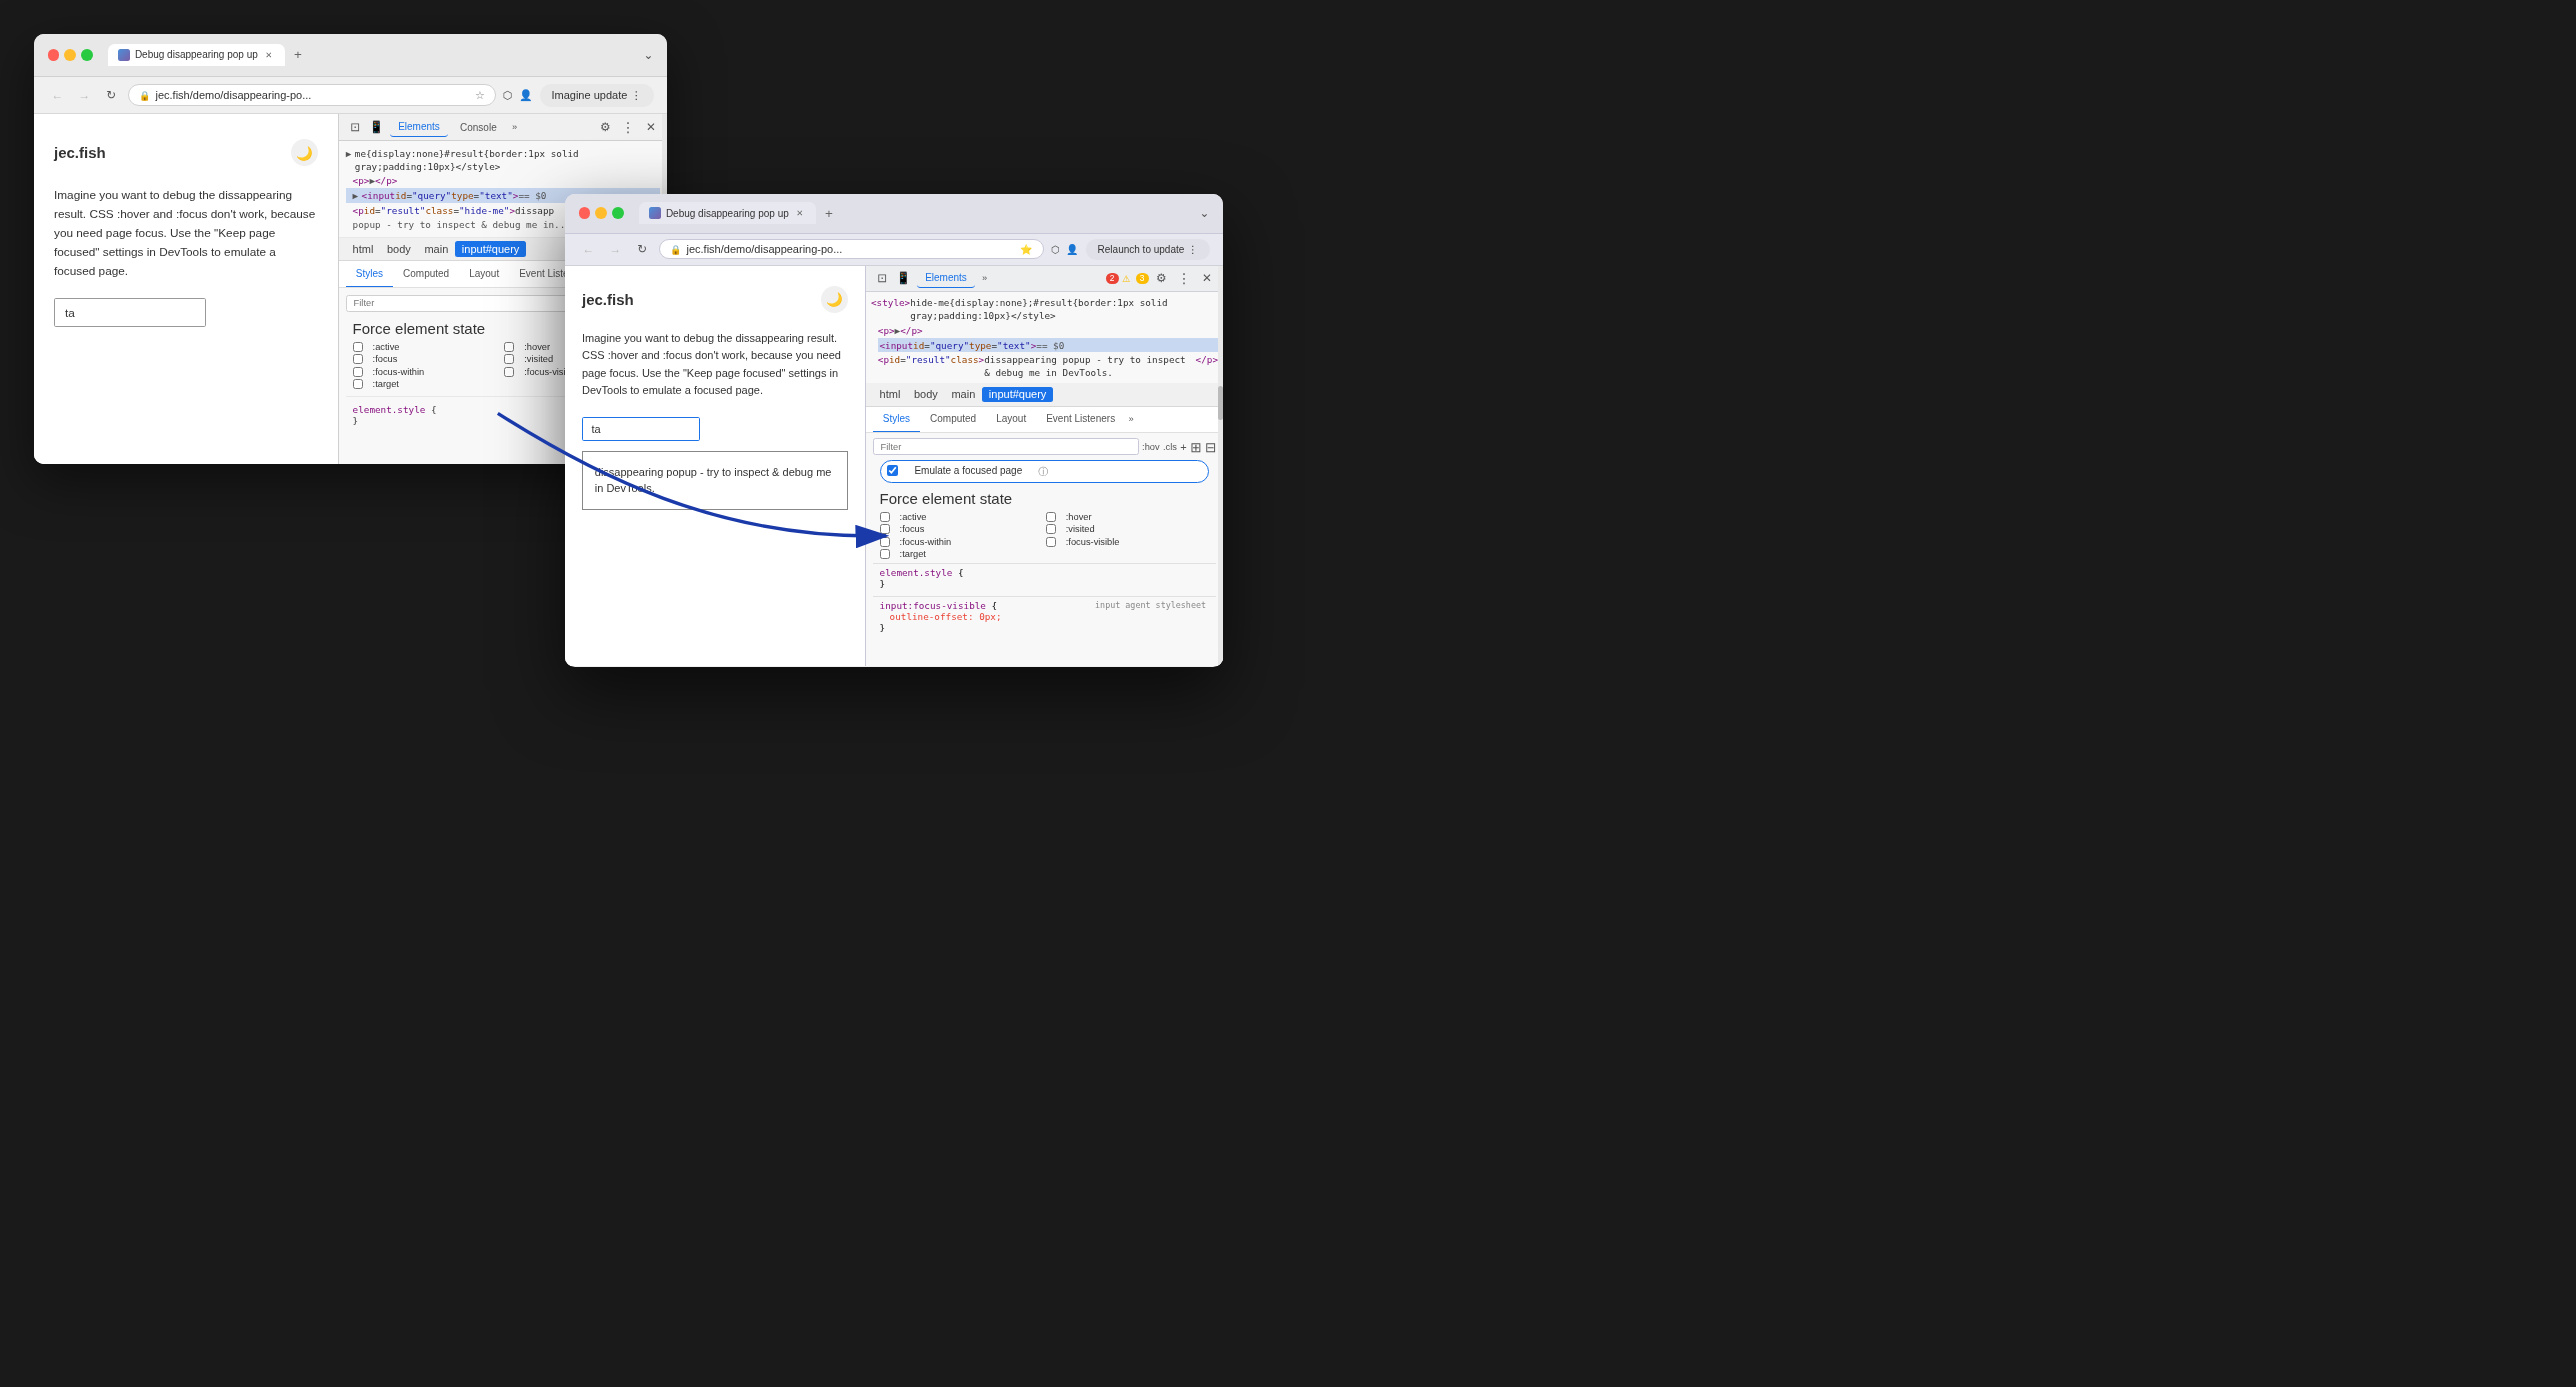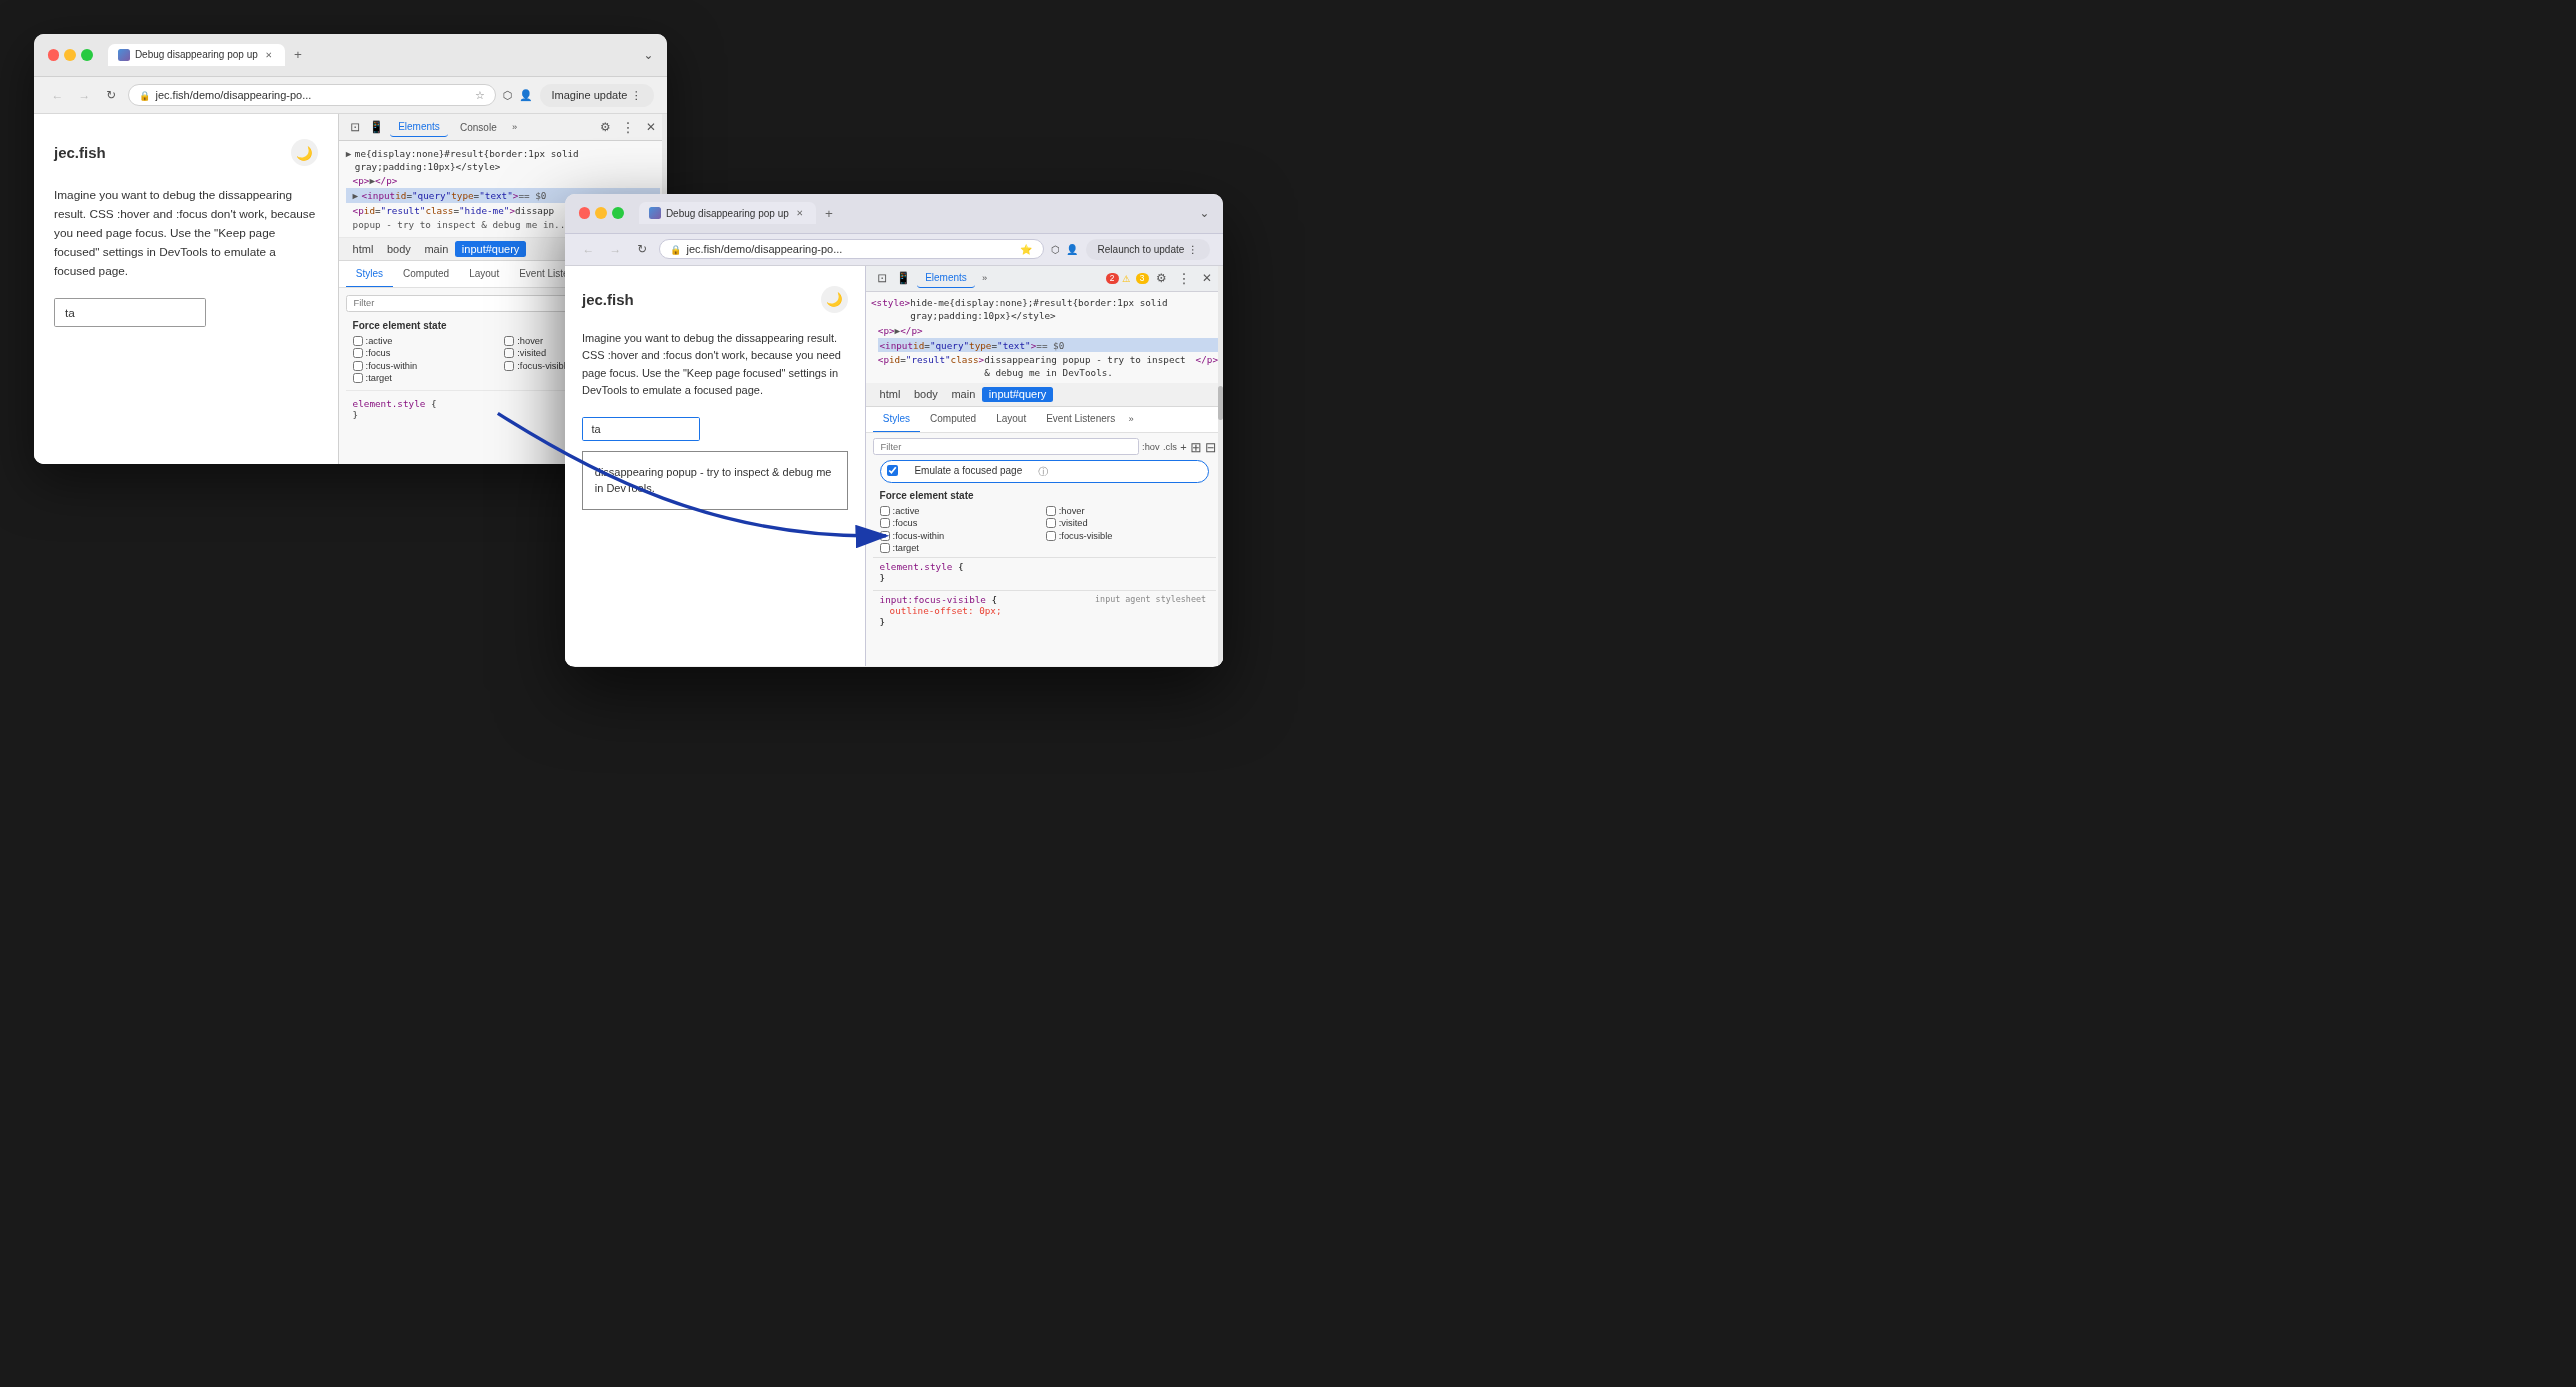--- a/index.html
+++ b/index.html
@@ -321,36 +321,36 @@
       font-size: 9.3px;
       border-radius: 2.5px;
       color: #333;
     }
 
     .force-state-section {
       padding: 3.4px 6.8px;
     }
 
     .force-state-title {
-      font-size: 10px;
-      color: #333;
-      font-weight: 700;
+      font-size: 15px;
+      color: #333;
+      font-weight: 400;
       margin-bottom: 5px;
     }
 
     .state-grid {
       display: grid;
       grid-template-columns: 1fr 1fr;
       gap: 2.5px;
     }
 
     .state-item {
       display: flex;
       align-items: center;
-      gap: 3px;
+      gap: 10px;
       font-size: 9.3px;
       color: #333;
     }
 
     .state-item input[type="checkbox"] {
       width: 10px;
       height: 10px;
     }
 
     .element-style-block {

